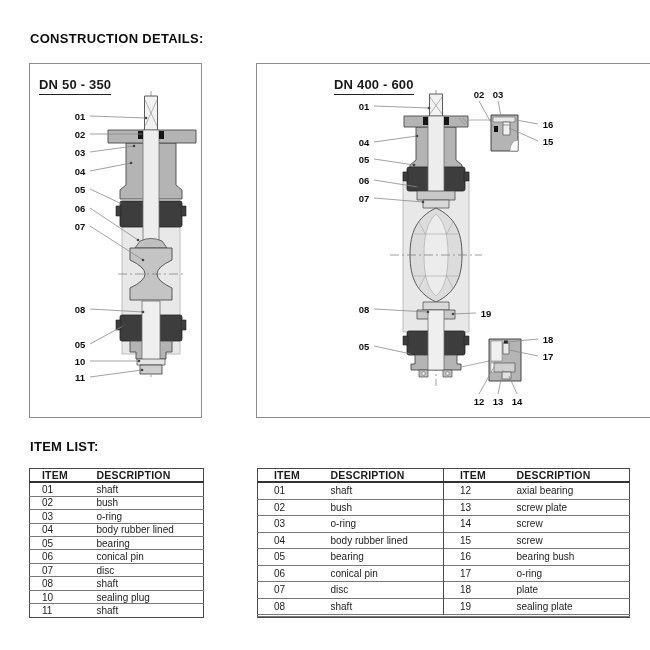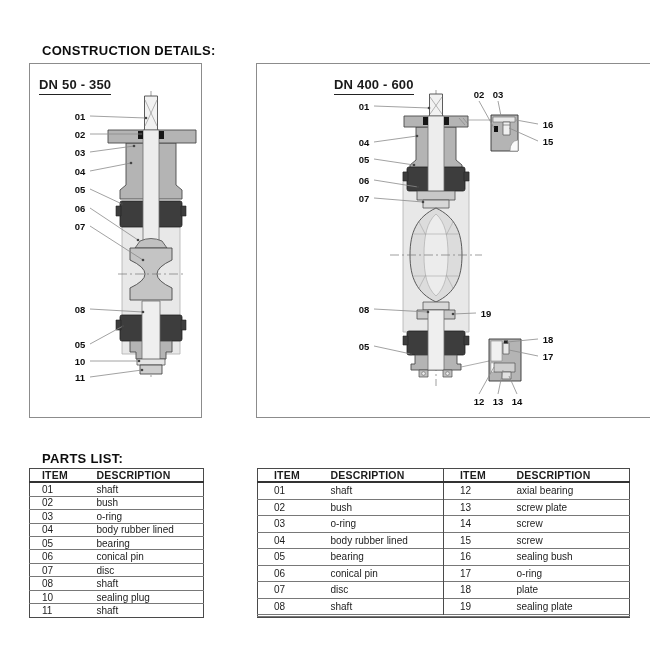--- a/index.html
+++ b/index.html
@@ -1,21 +1,21 @@
 <!DOCTYPE html>
 <html><head>
 <meta charset="utf-8">
 <style>
   html,body { margin:0; padding:0; background:#fff; }
   .page {
     position:relative; width:650px; height:650px; background:#ffffff;
     font-family:"Liberation Sans", sans-serif; color:#111; overflow:hidden;
   }
   .sec-title {
-    position:absolute; margin:12px; font-size:13px; font-weight:bold;
+    position:absolute; margin:0; font-size:13px; font-weight:bold;
     letter-spacing:0.3px; color:#0d0d0d;text-align:right;
   }
   #title-construction { left:30px; top:31px; }
   #title-parts { left:30px; top:439px; }
   .diagram-box {
     position:absolute; box-sizing:border-box; border:1px solid #8c8c8c; background:#fff;
   }
   #diagram-left  { left:29px;  top:63px; width:173px; height:355px; }
   #diagram-right { left:256px; top:63px; width:439px; height:355px; }
   .diagram-box svg { position:absolute; left:0; top:0; }
@@ -246,21 +246,21 @@
       <div class="callout" style="left: 241px; top: 30px;">03</div>
       <div class="callout" style="left: 291px; top: 60px;">16</div>
       <div class="callout" style="left: 291px; top: 77px;">15</div>
       <div class="callout" style="left: 291px; top: 275px;">18</div>
       <div class="callout" style="left: 291px; top: 292px;">17</div>
       <div class="callout" style="left: 222px; top: 337px;">12</div>
       <div class="callout" style="left: 241px; top: 337px;">13</div>
       <div class="callout" style="left: 260px; top: 337px;">14</div>
     </div>
 
-  <h2 class="sec-title" id="title-parts">PARTS LIST:</h2>
+  <h2 class="sec-title" id="title-parts">ITEM LIST:</h2>
 
   <div class="ptable-wrap" id="table-left-wrap">
       <table class="ptable">
         <colgroup>
           <col style="width: 62px;">
           <col style="width: 112px;">
         </colgroup>
         <thead>
           <tr>
             <th style="padding-left: 12px;">ITEM</th>
@@ -349,21 +349,21 @@
           <tr>
             <td style="padding-left: 16px;">04</td>
             <td style="padding-left: 7px;">body rubber lined</td>
             <td class="vdiv" style="padding-left: 16px;">15</td>
             <td style="padding-left: 7px;">screw</td>
           </tr>
           <tr>
             <td style="padding-left: 16px;">05</td>
             <td style="padding-left: 7px;">bearing</td>
             <td class="vdiv" style="padding-left: 16px;">16</td>
-            <td style="padding-left: 7px;">sealing bush</td>
+            <td style="padding-left: 7px;">bearing bush</td>
           </tr>
           <tr>
             <td style="padding-left: 16px;">06</td>
             <td style="padding-left: 7px;">conical pin</td>
             <td class="vdiv" style="padding-left: 16px;">17</td>
             <td style="padding-left: 7px;">o-ring</td>
           </tr>
           <tr>
             <td style="padding-left: 16px;">07</td>
             <td style="padding-left: 7px;">disc</td>

